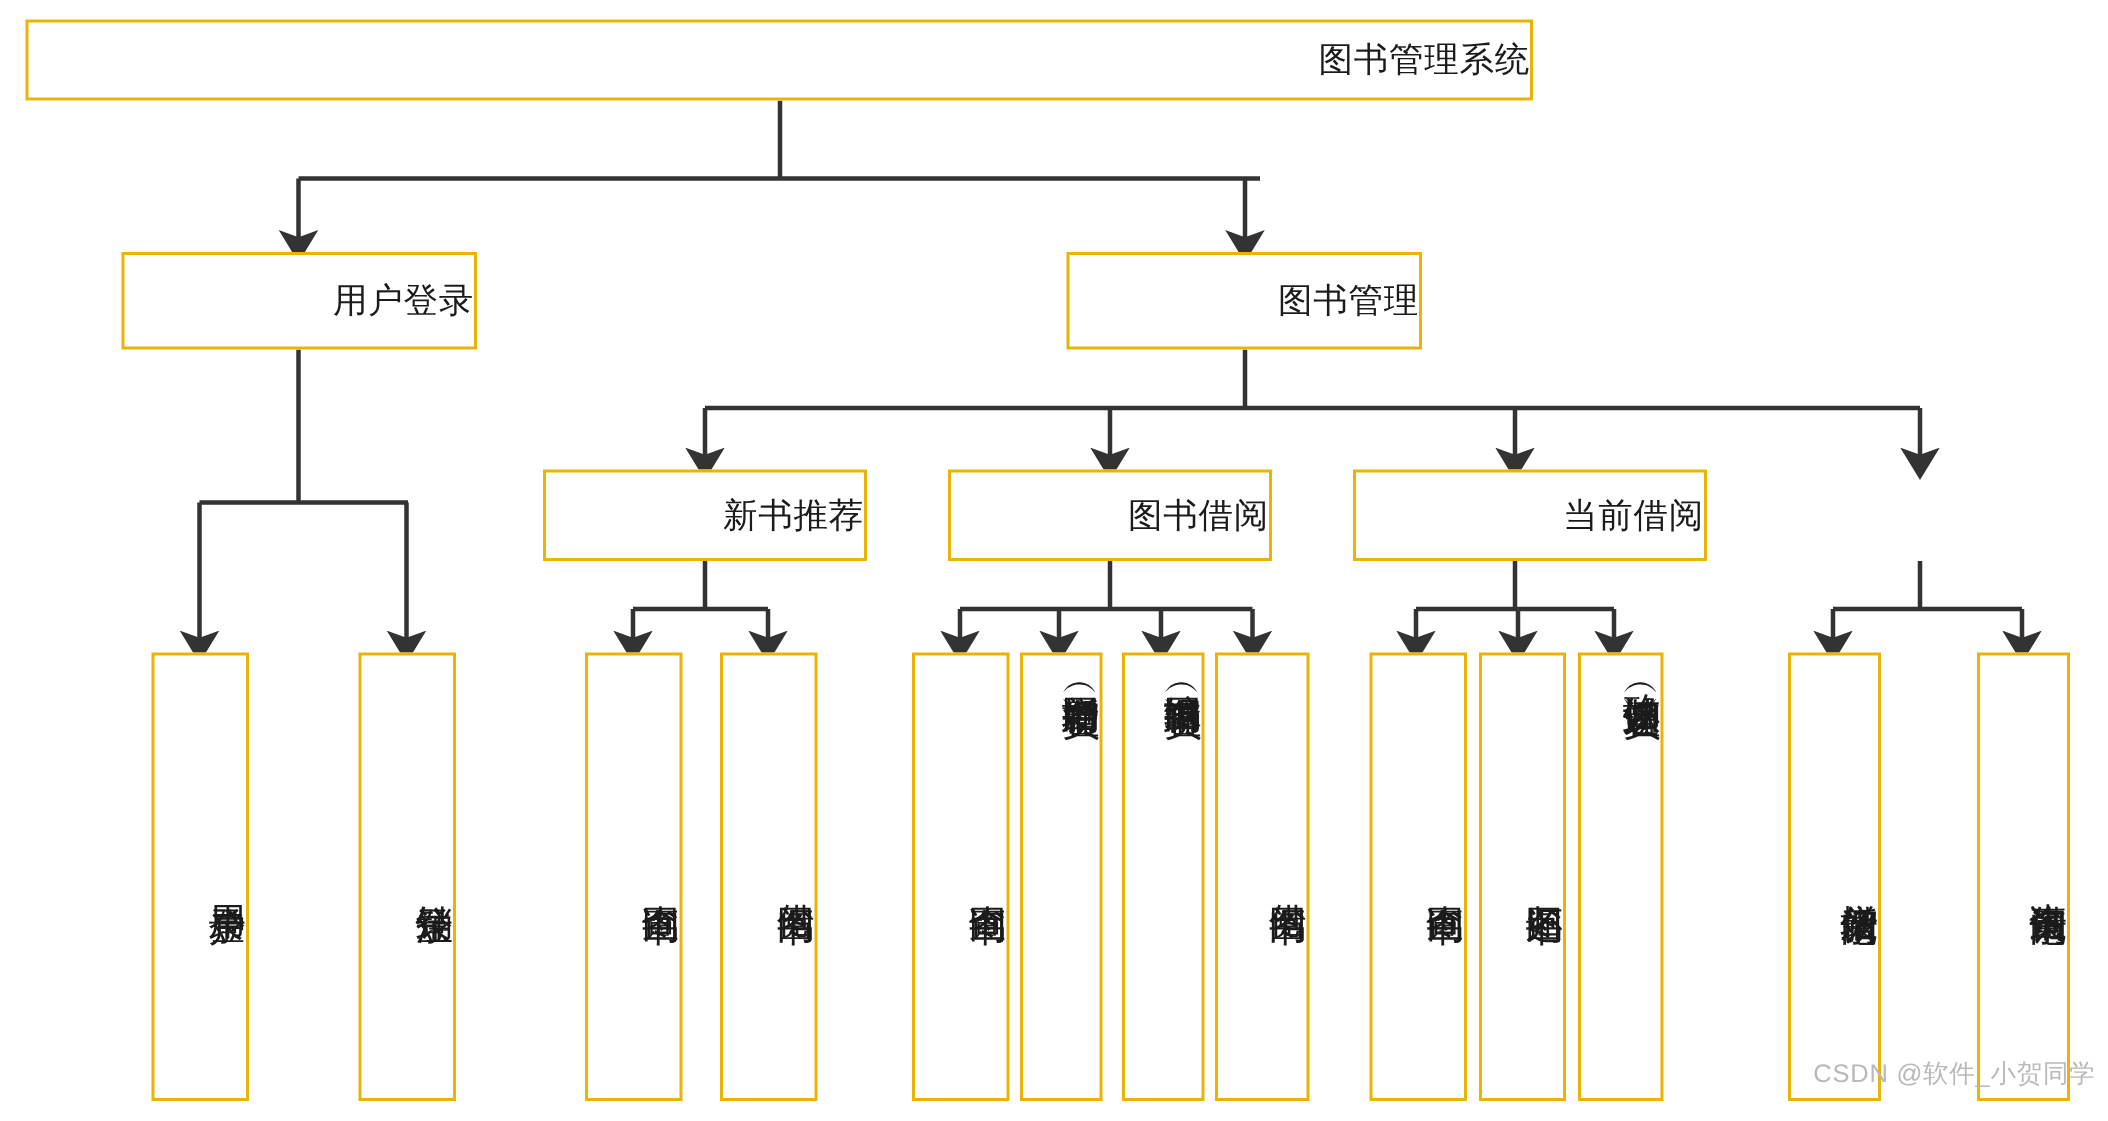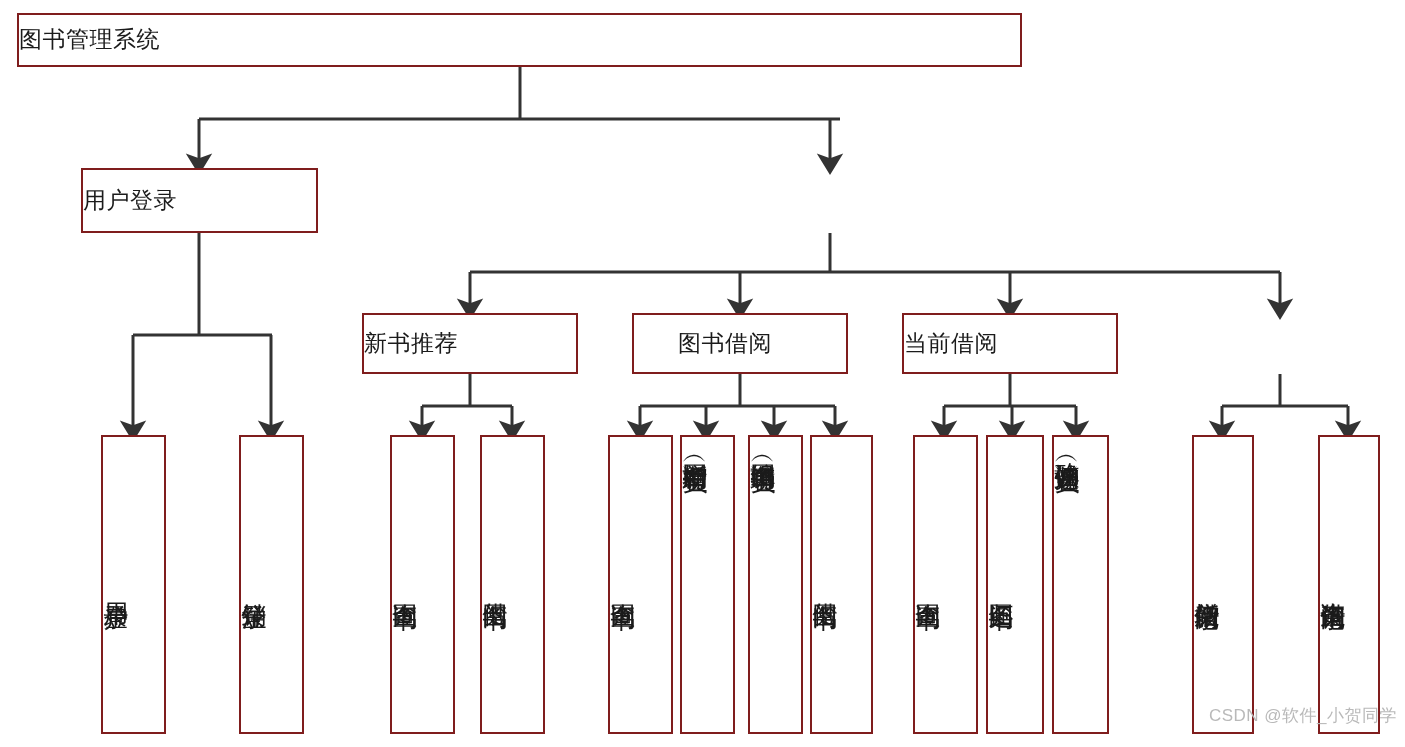--- a/index.html
+++ b/index.html
@@ -20,25 +20,25 @@
   #edges {
     position: absolute;
     left: 0;
     top: 0;
     width: 1405px;
     height: 747px;
   }
   .node {
     position: absolute;
     box-sizing: border-box;
-    border: 2px solid #7f1d1d;
+    border: 2px solid #eab308;
     background: #ffffff;
     display: flex;
     align-items: center;
-    justify-content: flex-start;
+    justify-content: flex-end;
     color: #1b1b1b;
   }
   .node-label {
     display: block;
     text-align: center;
     line-height: 1.18;
     white-space: nowrap;
   }
   .node.horizontal .node-label {
     font-size: 23px;
@@ -129,28 +129,31 @@
     </g>
   </svg>
 
   <div class="node root horizontal" style="left:17px; top:13px; width:1005px; height:54px;">
     <span class="node-label">图书管理系统</span>
   </div>
 
   <div class="node horizontal" style="left:81px; top:168px; width:237px; height:65px;">
     <span class="node-label">用户登录</span>
   </div>
+  <div class="node horizontal" style="left:711px; top:168px; width:237px; height:65px;">
+    <span class="node-label">图书管理</span>
+  </div>
 
   <div class="node horizontal" style="left:362px; top:313px; width:216px; height:61px;">
     <span class="node-label">新书推荐</span>
   </div>
   <div class="node horizontal" style="left:632px; top:313px; width:216px; height:61px;padding-left:44px;">
     <span class="node-label">图书借阅</span>
   </div>
-  <div class="node horizontal" style="left:902px; top:313px; width:216px; height:61px;">
+  <div class="node horizontal" style="left:902px; top:313px; width:236px; height:61px;">
     <span class="node-label">当前借阅</span>
   </div>
 
   <div class="node vertical centered" style="left:101px; top:435px; width:65px; height:299px;">
     <span class="node-label">用户登录</span>
   </div>
   <div class="node vertical centered" style="left:239px; top:435px; width:65px; height:299px;">
     <span class="node-label">注销登录</span>
   </div>
 

